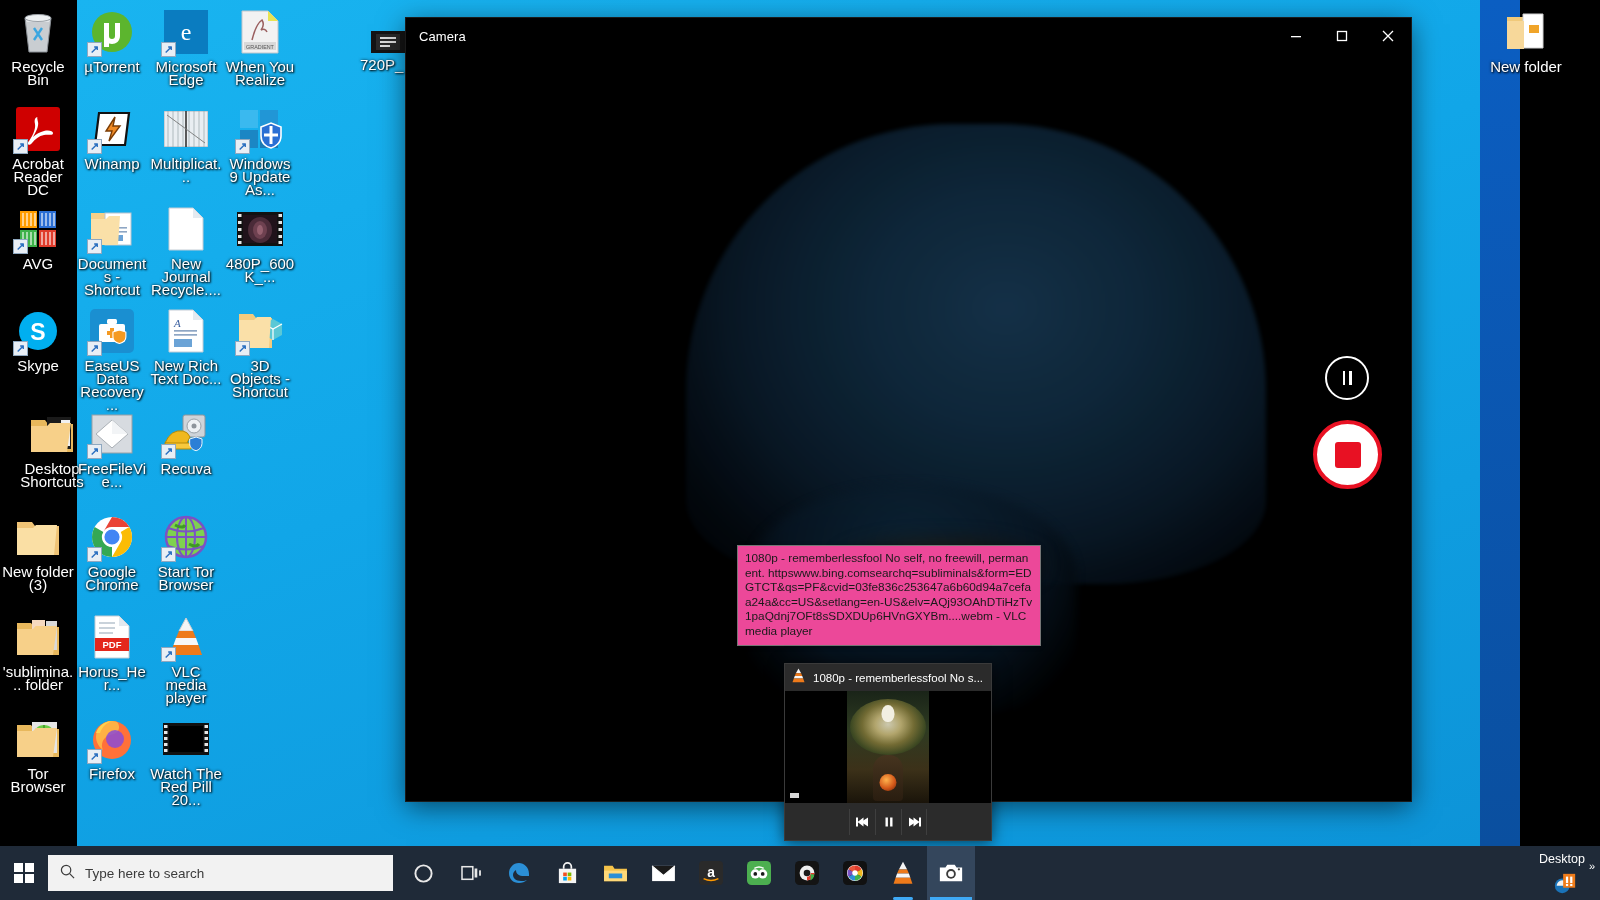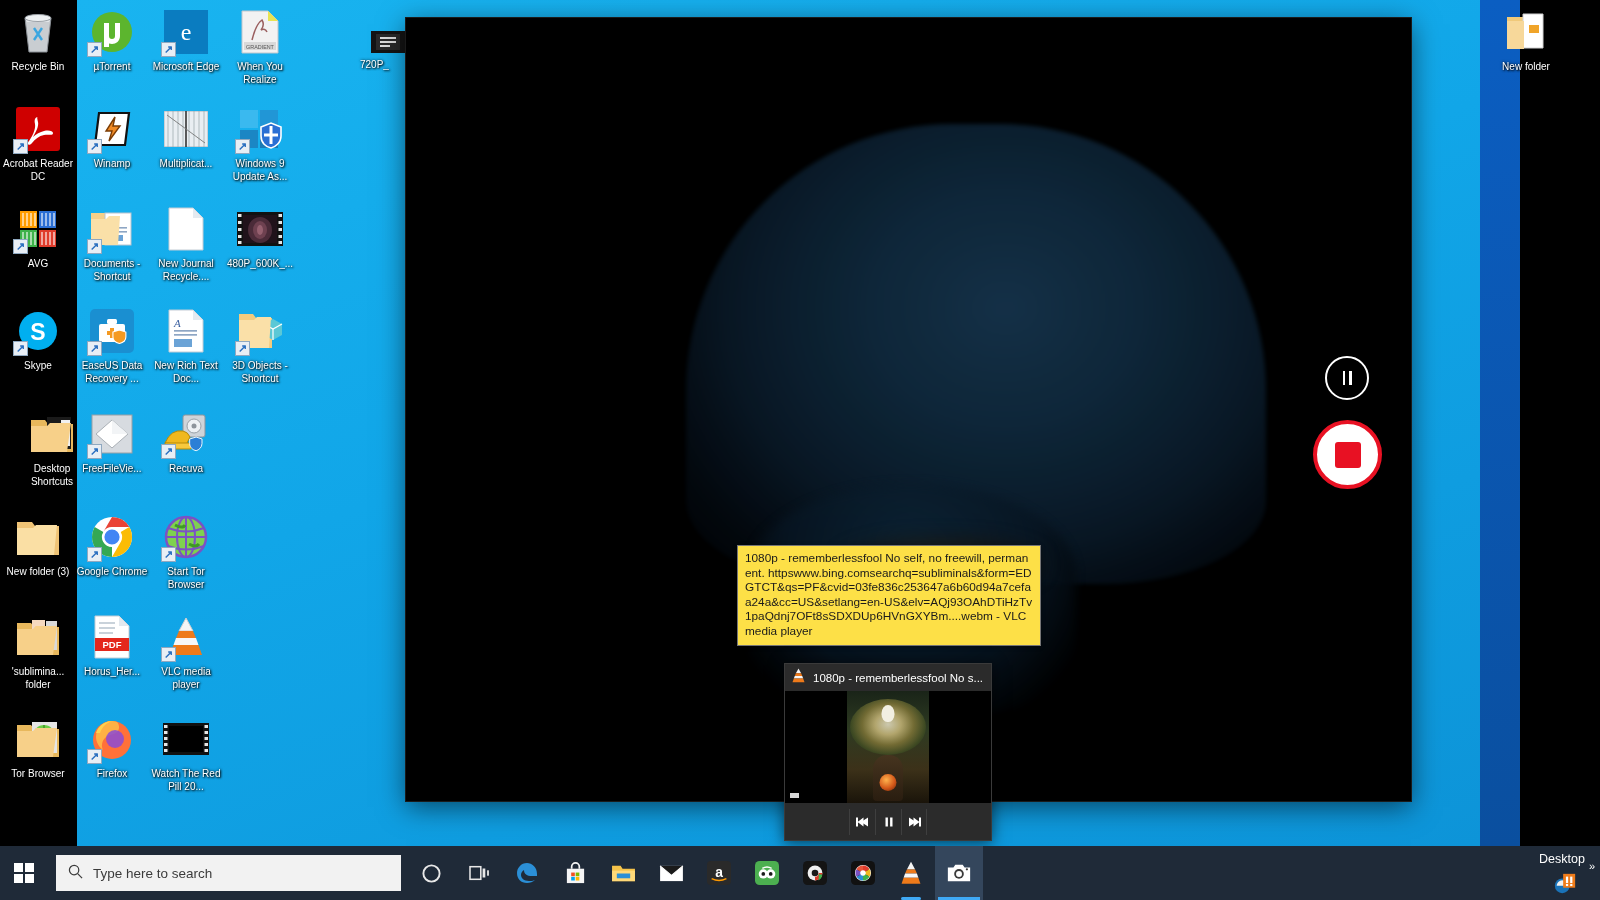--- a/index.html
+++ b/index.html
@@ -32,21 +32,21 @@
   
   .icon{
     position:absolute; width:72px; text-align:center; cursor:default;
     user-select:none;
   }
   .icon .glyph{
     width:48px; height:48px; margin:0 auto 4px; position:relative;
     display:flex; align-items:center; justify-content:center;
   }
   .icon .lbl{
-    font-size:10px; line-height:13px; color:#fff;
+    font-size:15px; line-height:13px; color:#fff;
     text-shadow:1px 1px 2px rgba(0,0,0,.95), 0 0 3px rgba(0,0,0,.9);
     word-wrap:break-word;
   }
   .shortcut-arrow{
     position:absolute; left:-1px; bottom:-1px; width:15px; height:15px;
     background:#e8eef5; border:1px solid #8fa8c0;
     display:flex; align-items:center; justify-content:center;
     font-size:11px; color:#1d4f91; line-height:1;
   }
   .shortcut-arrow::after{
@@ -104,21 +104,21 @@
   .rec-btn{
     left:907px; top:366px; width:69px;height:69px;border-radius:50%;
     background:#fff; border:4px solid #e81123;
     display:flex;align-items:center;justify-content:center;
   }
   .rec-btn i{ display:block;width:26px;height:26px;background:#e81123;border-radius:3px; }
 
   
   #tooltip{
     position:absolute; left:737px; top:545px; width:304px;
-    background:#fde047; border:1px solid #767676;
+    background:#ec4899; border:1px solid #767676;
     padding:5px 7px 6px; color:#1a1a1a; font-size:11.8px; line-height:14.6px;
     box-shadow:0 1px 4px rgba(0,0,0,.35);
     word-break:break-all; z-index:40;
   }
 
   
   #thumb{
     position:absolute; left:784px; top:663px; width:208px; height:178px;
     background:#2b2b2b; border:1px solid #3a3a3a; z-index:50;
     box-shadow:0 2px 14px rgba(0,0,0,.6);
@@ -174,21 +174,21 @@
   #taskbar{
     position:absolute; left:0; bottom:0; width:1600px; height:54px;
     background:#1f2a38; display:flex; align-items:center; z-index:60;
   }
   #startbtn{
     width:48px;height:54px;display:flex;align-items:center;justify-content:center;
     cursor:pointer;
   }
   #searchbox{
     width:345px;height:36px;background:#f2f2f2;display:flex;align-items:center;
-    gap:10px;padding:0 12px;margin-left:8px;cursor:text;
+    gap:10px;padding:0 12px;margin-left:0;cursor:text;
   }
   #searchbox .ph{ color:#3b3b3b; font-size:13.5px; }
   .tb-icons{ display:flex; align-items:center; height:54px; margin-left:6px; }
   .tbi{
     width:48px;height:54px;display:flex;align-items:center;justify-content:center;
     cursor:pointer; position:relative;
   }
   .tbi.active{ background:#34465c; }
   .tbi.active::after{
     content:""; position:absolute; left:3px; right:3px; bottom:0; height:3px;
@@ -658,20 +658,40 @@
         <path d="M20 3 h20 v34 h-20z" fill="#fff" stroke="#d0d0d0"></path>
         <rect x="26" y="14" width="10" height="8" fill="#f0a429"></rect>
         <path d="M4 10 h17 v28 h-17z" fill="#f7d89a"></path>
       </svg>
     </div>
     <div class="lbl">New folder</div>
   </div>
 </div>
 
 <div id="camwin">
+  <div class="titlebar">
+    <div class="title">Camera</div>
+    <div class="wbtns">
+      <div class="wbtn">
+        <svg width="12" height="12" viewBox="0 0 12 12">
+            <rect x="1" y="6" width="10" height="1.3" fill="#fff"></rect>
+          </svg>
+      </div>
+      <div class="wbtn">
+        <svg width="12" height="12" viewBox="0 0 12 12">
+            <rect x="1.5" y="1.5" width="9" height="9" fill="none" stroke="#fff" stroke-width="1.3"></rect>
+          </svg>
+      </div>
+      <div class="wbtn close">
+        <svg width="12" height="12" viewBox="0 0 12 12">
+            <path d="M1 1 L11 11 M11 1 L1 11" stroke="#fff" stroke-width="1.3"></path>
+          </svg>
+      </div>
+    </div>
+  </div>
 
   <div id="camview">
     <div class="cam-blob"></div>
     <div class="cam-blob2"></div>
     <div class="cam-glow"></div>
 
     <div class="cam-ctrl pause-btn" title="Pause">
       <i></i>
       <i></i>
     </div>

